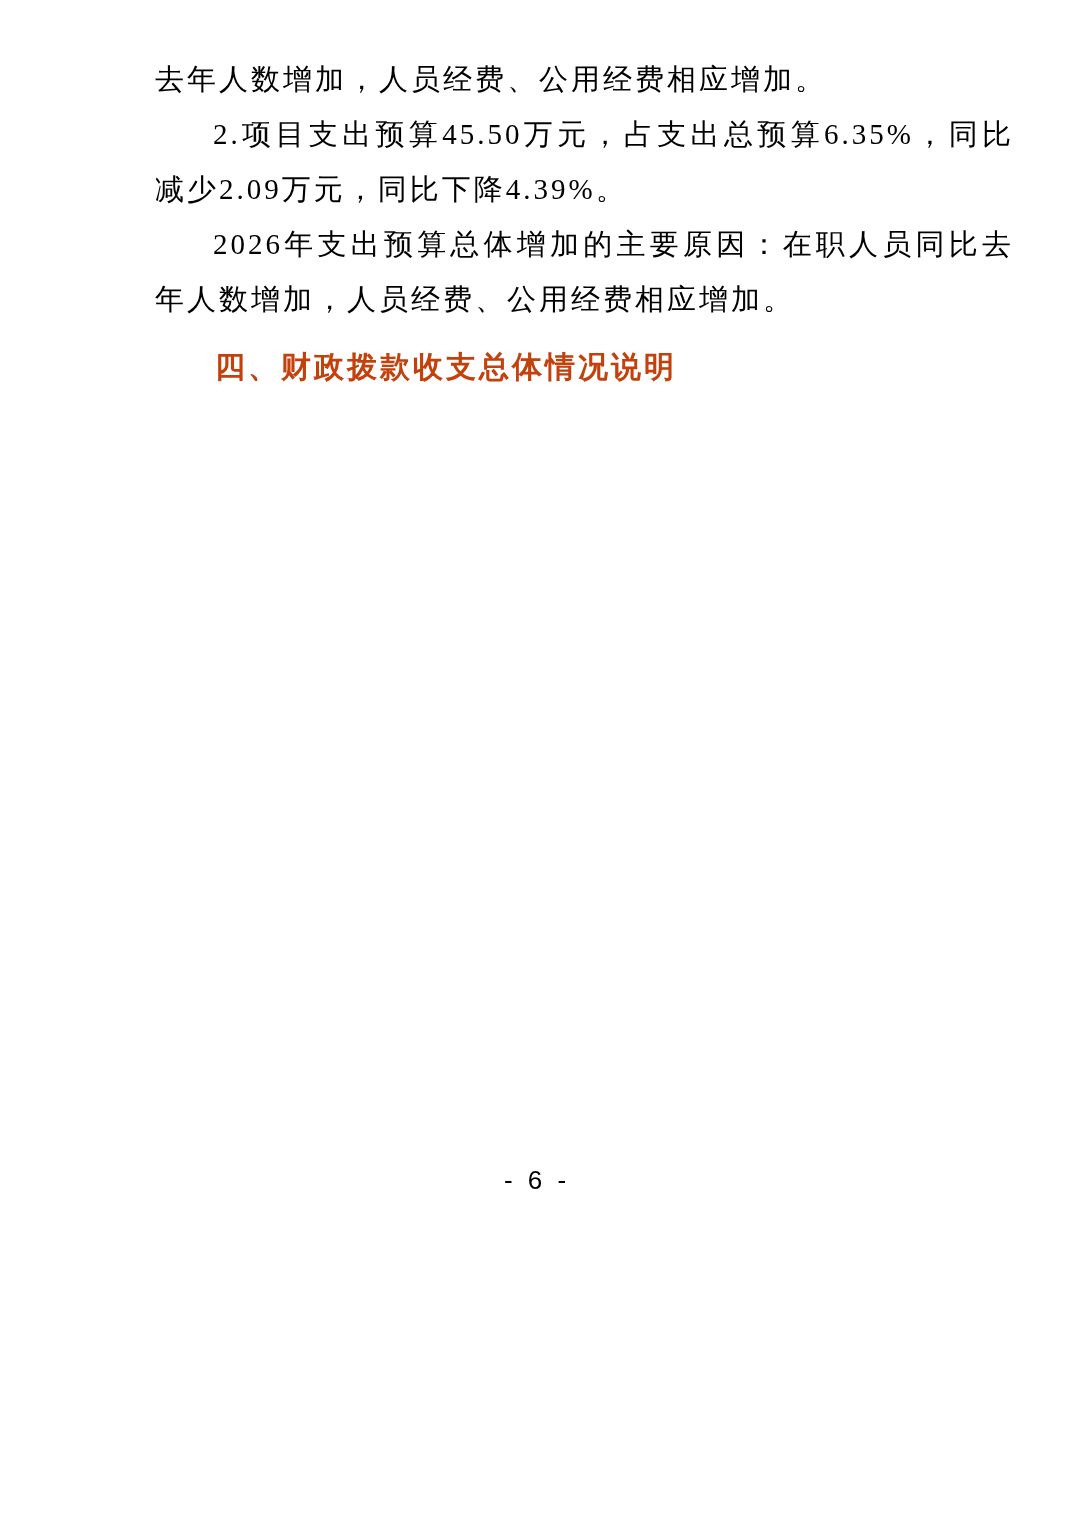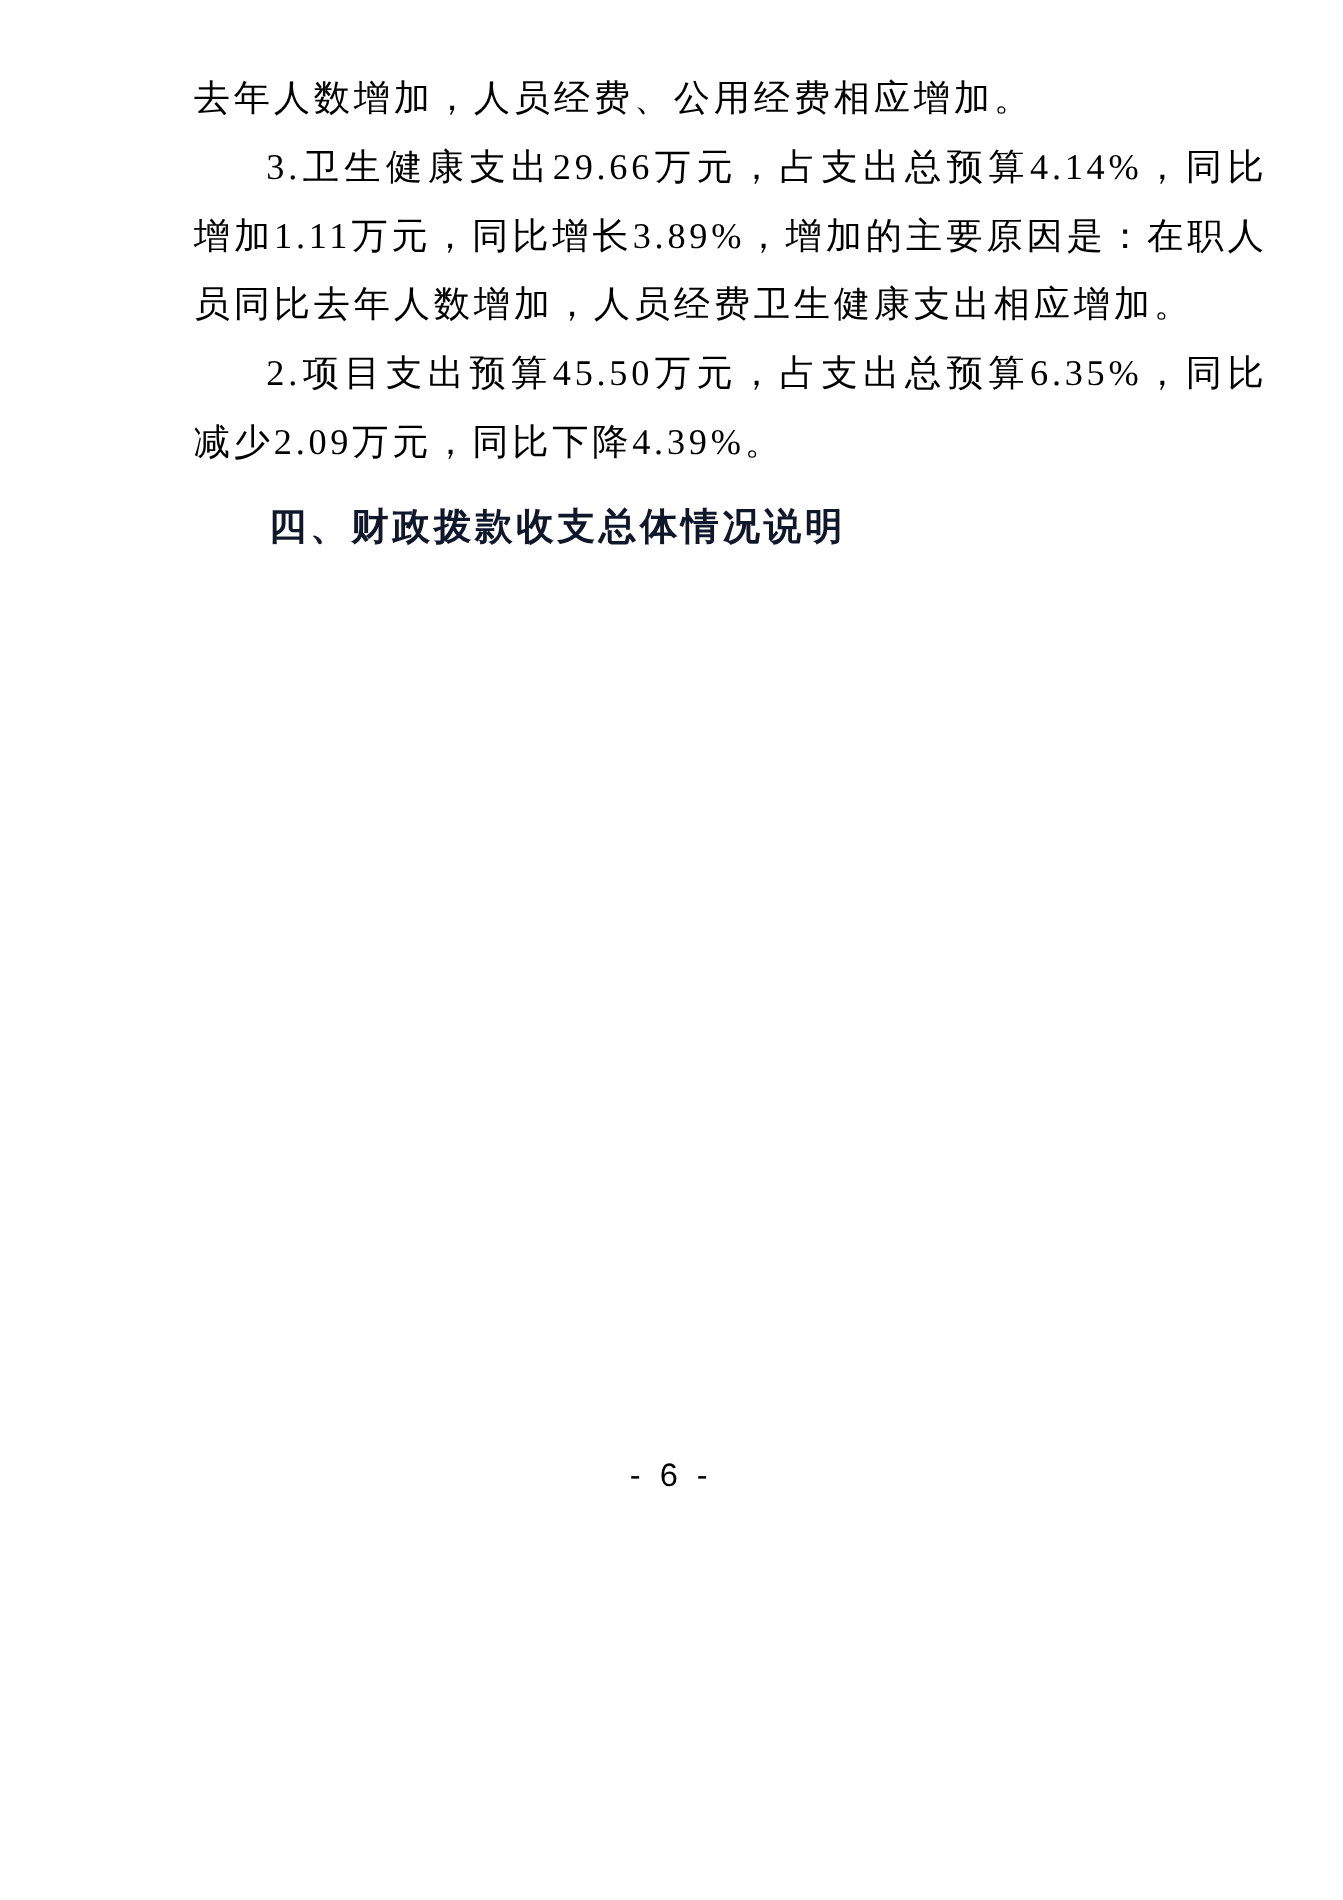--- a/index.html
+++ b/index.html
@@ -34,21 +34,21 @@
     text-indent: 2em;
   }
   h2.section-heading {
     font-family: "Liberation Sans", "DejaVu Sans", sans-serif;
     font-size: 30px;
     font-weight: 700;
     line-height: 55px;
     letter-spacing: 3px;
     margin: 12px 0 18px 0;
     text-indent: 2em;
-    color: #0f172a;
+    color: #c2410c;
   }
   .page-number {
     position: absolute;
     left: 0;
     right: 0;
     bottom: 16px;
     text-align: center;
     font-family: "Liberation Sans", "DejaVu Sans", sans-serif;
     font-size: 26px;
     letter-spacing: 4px;
@@ -57,27 +57,27 @@
 </style>
 </head>
 <body>
 
 <div class="page">
   <div class="content">
 
     <p class="body-para">去年人数增加，人员经费、公用经费相应增加。</p>
 
 
-    <p class="body-para indent">3.卫生健康支出29.66万元，占支出总预算4.14%，同比增加1.11万元，同比增长3.89%，增加的主要原因是：在职人员同比去年人数增加，人员经费卫生健康支出相应增加。</p>
 
 
 
 
     <p class="body-para indent">2.项目支出预算45.50万元，占支出总预算6.35%，同比减少2.09万元，同比下降4.39%。</p>
 
+    <p class="body-para indent">2026年支出预算总体增加的主要原因：在职人员同比去年人数增加，人员经费、公用经费相应增加。</p>
 
     <h2 class="section-heading">四、财政拨款收支总体情况说明</h2>
 
 
   </div>
 
   <div class="page-number">- 6 -</div>
 </div>
 
 </body></html>

